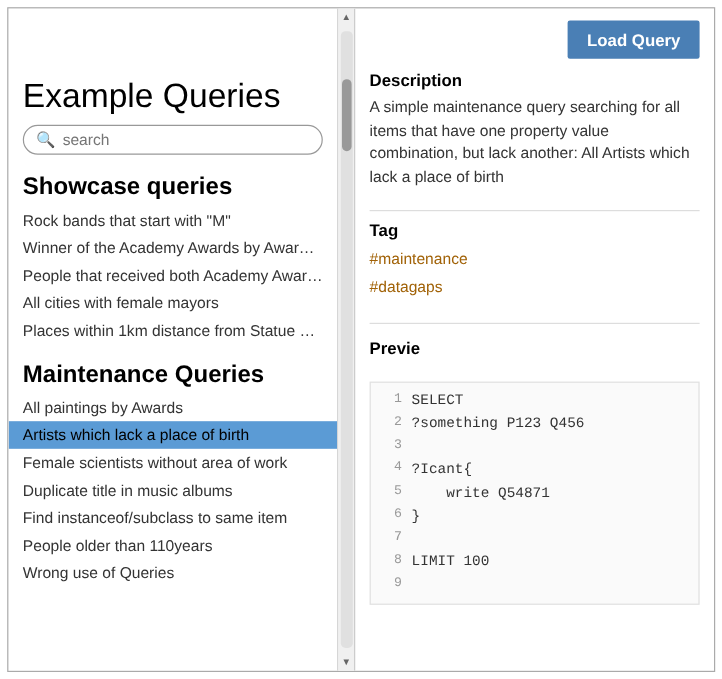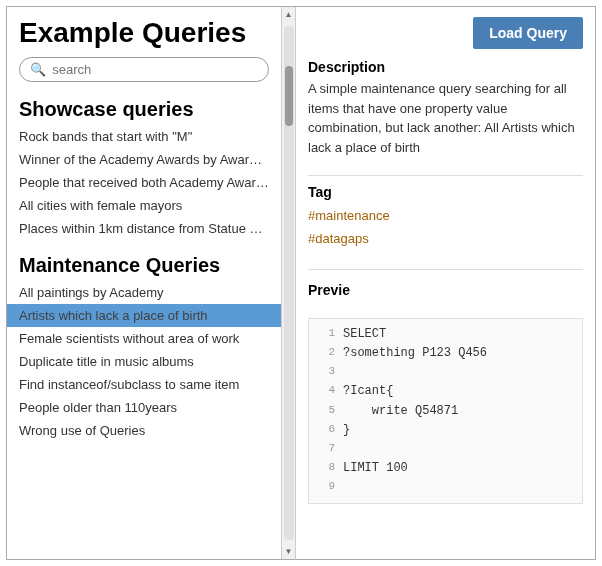--- a/index.html
+++ b/index.html
@@ -24,23 +24,24 @@
       width: 275px;
       min-width: 275px;
       border-right: 1px solid #ccc;
       display: flex;
       flex-direction: column;
       overflow: hidden;
       padding: 10px 0 0 0;
     }
     .page-title {
       font-size: 28px;
-      font-weight: bold;
+      font-weight: normal;
       padding: 0 12px 8px 12px;
       color: #000;
+      margin-top: 47px;
     }
     .search-wrapper {
       padding: 0 12px 10px 12px;
     }
     .search-box {
       display: flex;
       align-items: center;
       border: 1px solid #999;
       border-radius: 20px;
       padding: 4px 10px;
@@ -74,21 +75,21 @@
       padding: 4px 12px;
       font-size: 13px;
       color: #333;
       cursor: pointer;
       white-space: nowrap;
       overflow: hidden;
       text-overflow: ellipsis;
     }
     .query-item.selected {
       background: #5b9bd5;
-      color: #404040;
+      color: #000000;
     }
     .section-spacer {
       height: 8px;
     }
     
     .scrollbar-center {
       width: 14px;
       min-width: 14px;
       background: #f0f0f0;
       border-right: 1px solid #ccc;
@@ -216,21 +217,21 @@
 
       <div class="section-header">Showcase queries</div>
       <div class="query-item">Rock bands that start with "M"</div>
       <div class="query-item">Winner of the Academy Awards by Award and</div>
       <div class="query-item">People that received both Academy Award an</div>
       <div class="query-item">All cities with female mayors</div>
       <div class="query-item">Places within 1km distance from Statue of Lib</div>
       <div class="section-spacer"></div>
 
       <div class="section-header">Maintenance Queries</div>
-      <div class="query-item">All paintings by Academy</div>
+      <div class="query-item">All paintings by Awards</div>
       <div class="query-item selected">Artists which lack a place of birth</div>
       <div class="query-item">Female scientists without area of work</div>
       <div class="query-item">Duplicate title in music albums</div>
       <div class="query-item">Find instanceof/subclass to same item</div>
       <div class="query-item">People older than 110years</div>
       <div class="query-item">Wrong use of Queries</div>
     </div>
   </div>
 
   <div class="scrollbar-center">

